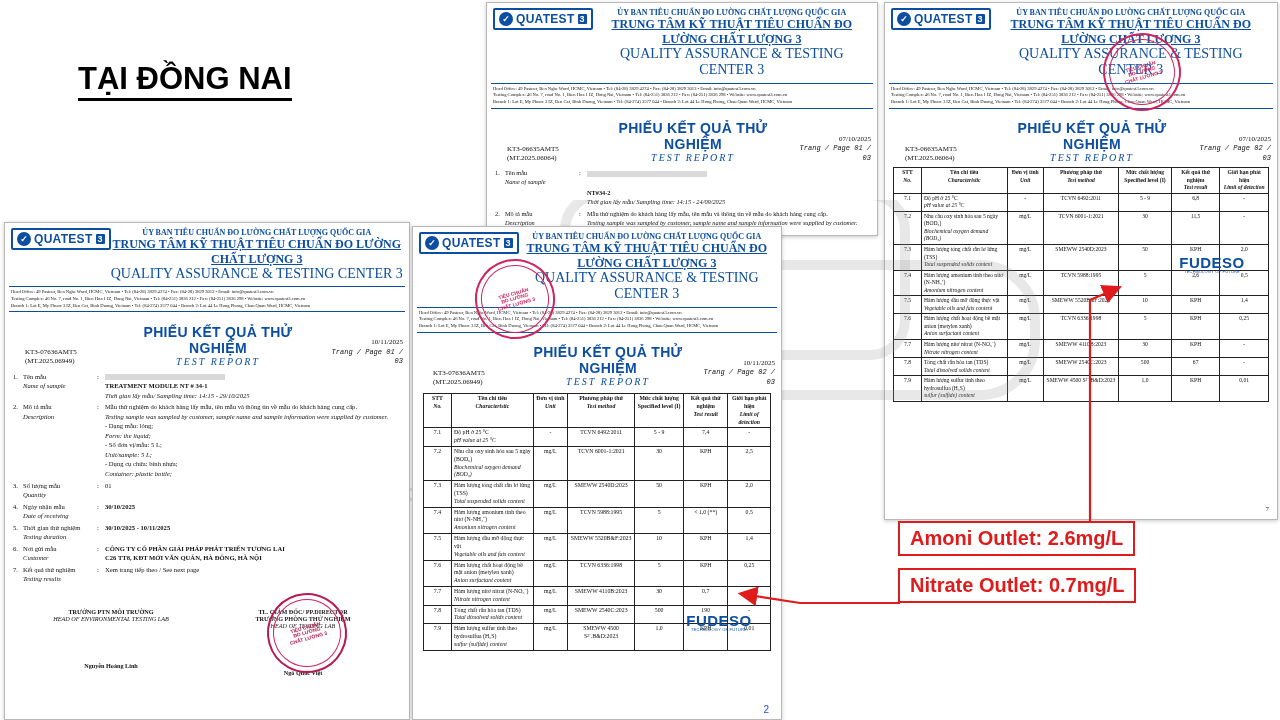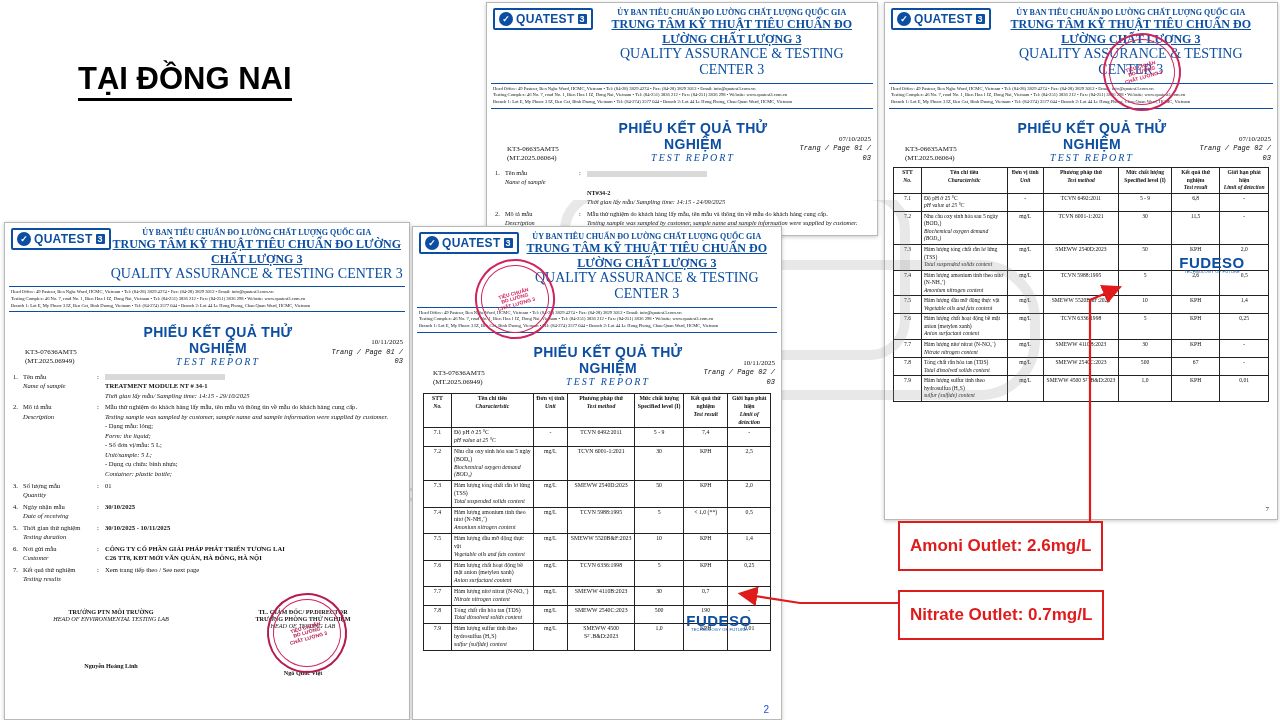--- a/index.html
+++ b/index.html
@@ -118,21 +118,21 @@
     transform:rotate(-12deg);white-space:nowrap;letter-spacing:1px;
   }
   .wm .pipe{
     position:absolute;border:10px solid rgba(150,150,150,.22);border-radius:40px;
   }
 
   
   .annot{
     position:absolute;background:#fff;border:2px solid #e01b1b;
     font-family:"Liberation Sans", sans-serif;font-weight:bold;color:#e01b1b;
-    font-size:17px;padding:13px 10px;white-space:nowrap;
+    font-size:20px;padding:4px 10px;white-space:nowrap;
   }
   .arrowsvg{position:absolute;left:0;top:0;width:1280px;height:720px;pointer-events:none;}
 
   
   .pgnum{position:absolute;font-size:7px;color:#222;}
   .bluemark{position:absolute;color:#1f4fd8;font-family:"Liberation Sans",sans-serif;font-size:10px;}
 </style>
 </head>
 <body>
 
@@ -647,15 +647,15 @@
       </marker>
     </defs>
 
     <path d="M1090 522 L1090 300 L1118 288" stroke="#e01b1b" stroke-width="2.2" fill="none" marker-end="url(#ah)"></path>
 
     <path d="M900 603 L800 603 L742 594" stroke="#e01b1b" stroke-width="2.2" fill="none" marker-end="url(#ah)"></path>
   </svg>
 
   <div class="annot" style="left:898px;top:521px;">Amoni Outlet: 2.6mg/L</div>
 
-  <div class="annot" style="left:898px;top:590px;">Nitrate Outlet: 0.7mg/L</div>
+  <div class="annot" style="left:898px;top:568px;">Nitrate Outlet: 0.7mg/L</div>
 
 </div>
 
 </body></html>

